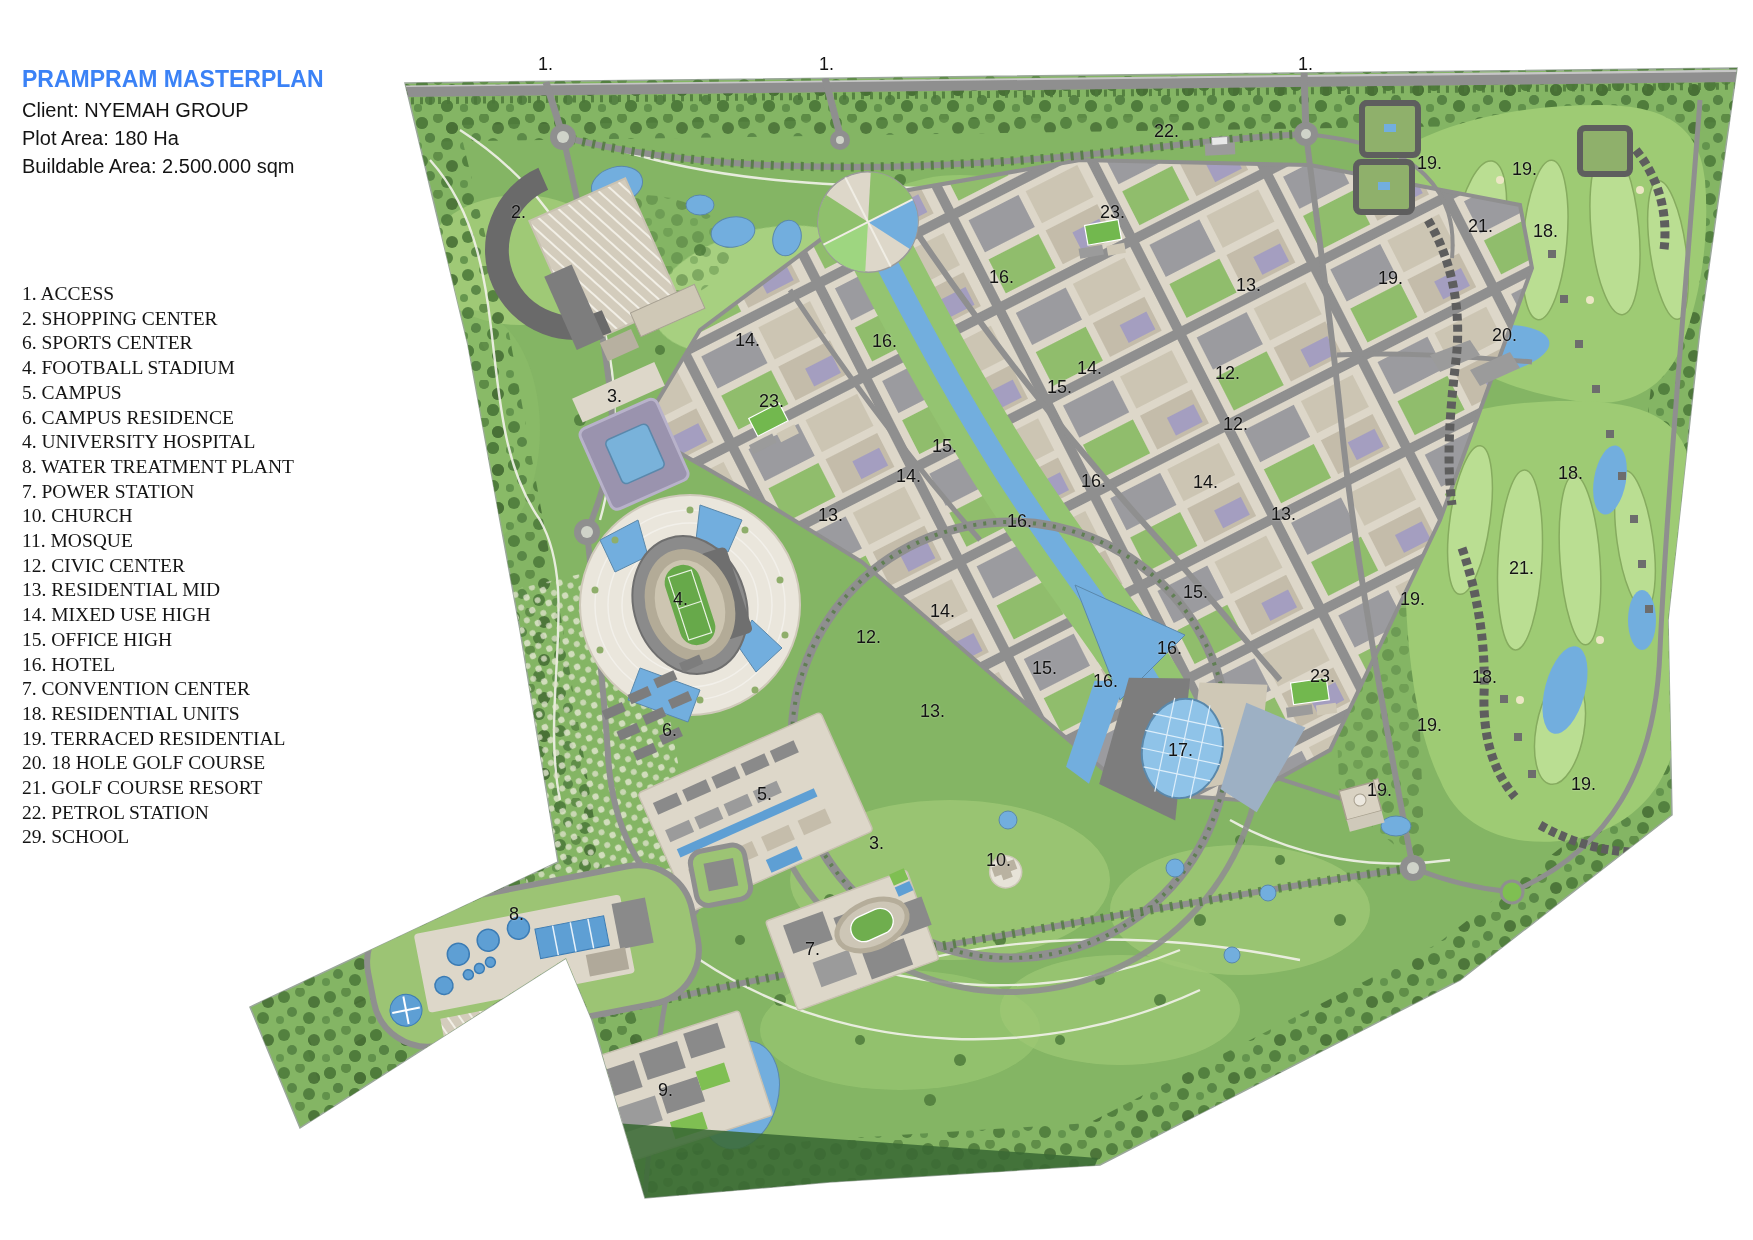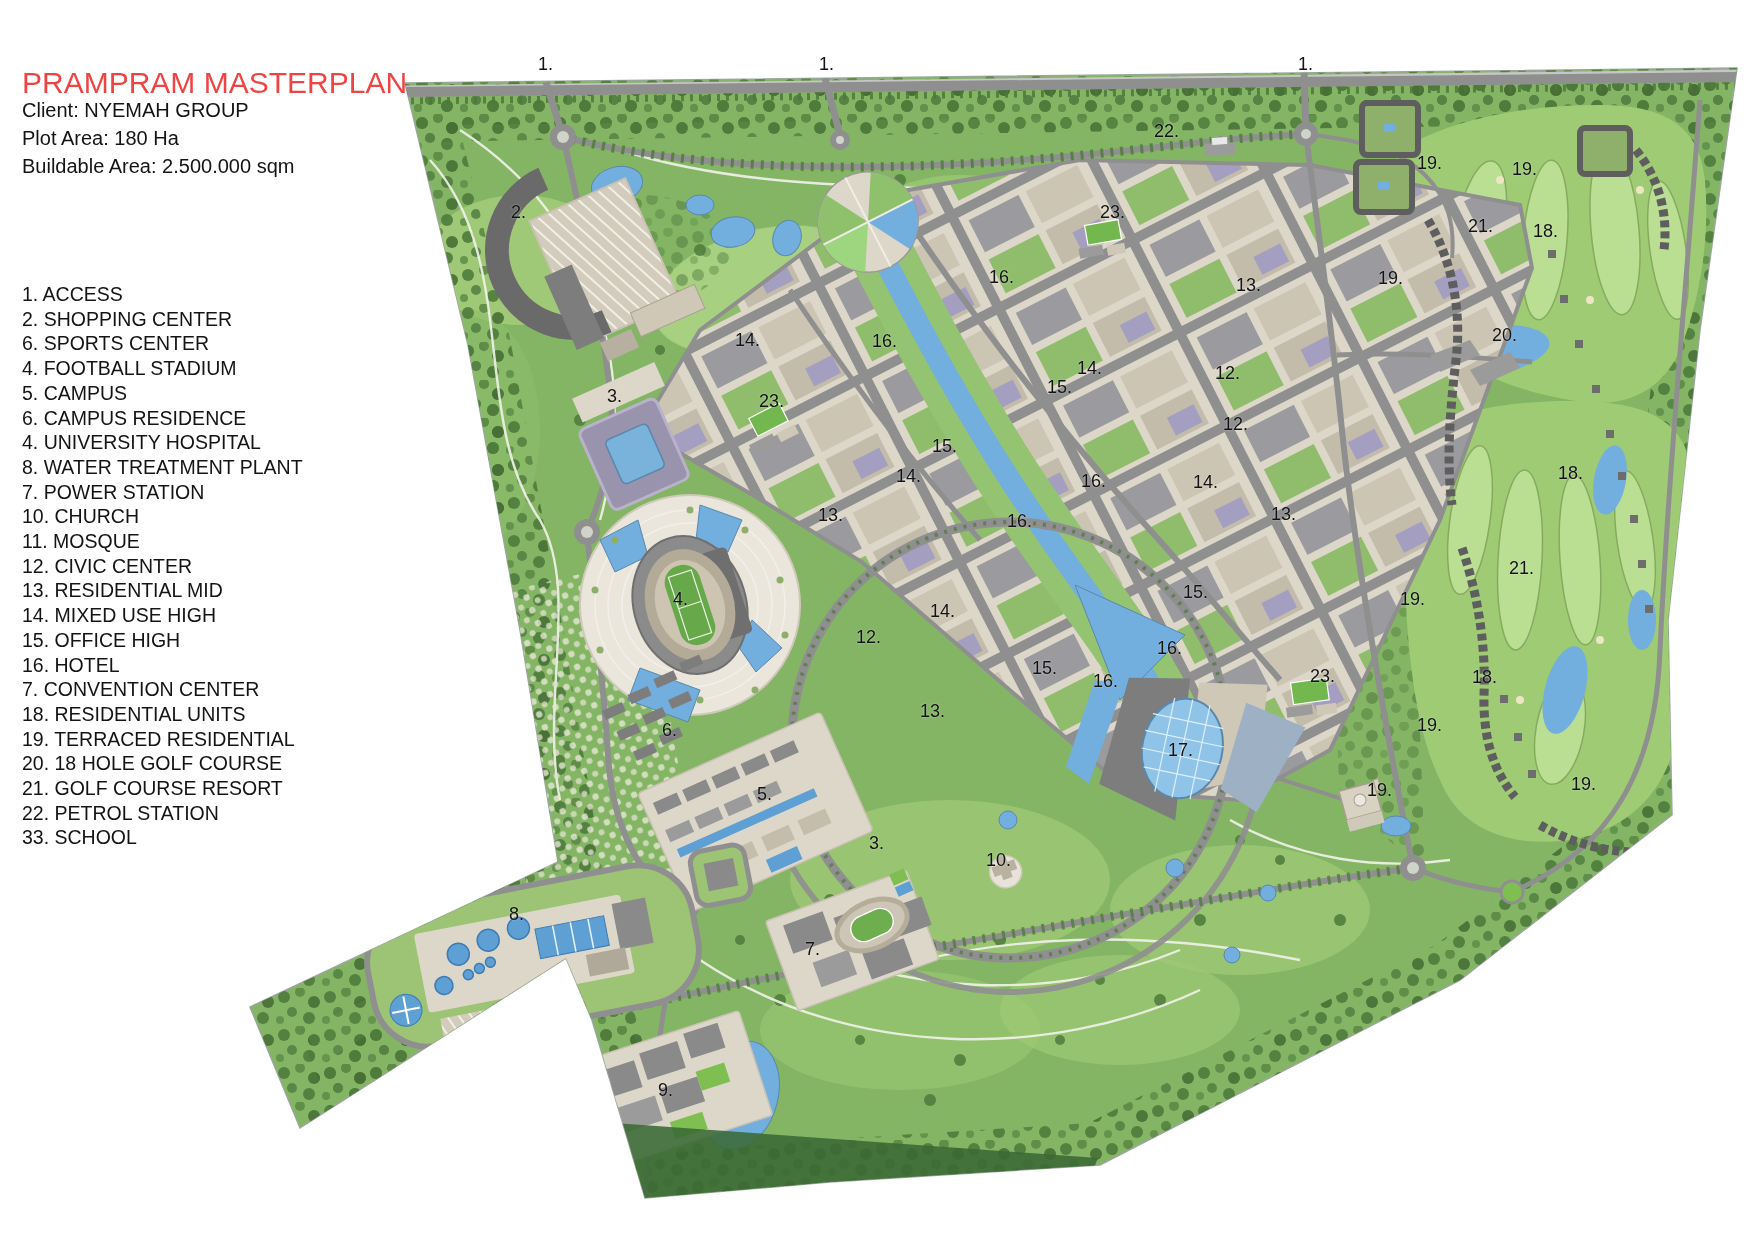--- a/index.html
+++ b/index.html
@@ -1,22 +1,22 @@
 <!DOCTYPE html>
 <html><head>
 <meta charset="utf-8">
 <style>
   html,body{margin:0;padding:0;background:#ffffff;}
   .page{position:relative;width:1753px;height:1240px;background:#ffffff;overflow:hidden;
         font-family:"Liberation Sans", sans-serif;color:#111;}
   .info-panel{position:absolute;left:22px;top:0;width:360px;z-index:5;}
-  .info-title{position:absolute;left:0;top:66px;font-size:30px;font-weight:normal;white-space:nowrap;margin:0;color:#ef4444;}
+  .info-title{position:absolute;left:0;top:66px;font-size:23px;font-weight:bold;white-space:nowrap;margin:0;color:#3b82f6;}
   .info-line{position:absolute;left:0;font-size:20px;white-space:nowrap;color:#141414;}
   .il0{top:99px}.il1{top:127px}.il2{top:155px}
-  .legend{position:absolute;left:22px;top:282px;margin:0;padding:0;list-style:none;z-index:5;}
+  .legend{position:absolute;left:22px;top:282px;margin:0;padding:0;list-style:none;z-index:5;font-family:Liberation Serif, serif;}
   .legend li{font-size:19.5px;line-height:24.7px;white-space:nowrap;color:#141414;}
   .map-area{position:absolute;left:0;top:0;width:1753px;height:1240px;}
   .map-area svg{position:absolute;left:0;top:0;}
   .label-layer{position:absolute;left:0;top:0;width:1753px;height:1240px;pointer-events:none;}
   .map-label{position:absolute;transform:translate(-40%,-55%);font-size:18px;color:#131313;
              text-shadow:0 0 2px rgba(255,255,255,.55);white-space:nowrap;}
 </style>
 </head>
 <body>
 
@@ -45,21 +45,21 @@
       <li>13. RESIDENTIAL MID</li>
       <li>14. MIXED USE HIGH</li>
       <li>15. OFFICE HIGH</li>
       <li>16. HOTEL</li>
       <li>7. CONVENTION CENTER</li>
       <li>18. RESIDENTIAL UNITS</li>
       <li>19. TERRACED RESIDENTIAL</li>
       <li>20. 18 HOLE GOLF COURSE</li>
       <li>21. GOLF COURSE RESORT</li>
       <li>22. PETROL STATION</li>
-      <li>33. SCHOOL</li>
+      <li>29. SCHOOL</li>
     </ul>
 
   <div class="map-area">
     <svg width="1753" height="1240" viewBox="0 0 1753 1240">
       <defs>
         <clipPath id="siteClip">
           <path d="M405,83 L1737,68 L1700,330 L1668,620 L1672,815 L1460,980 L1100,1165 L830,1182 L645,1198 L592,1020 L566,958 L300,1128 L250,1007 L558,862 L520,630 L468,345 Z"></path>
         </clipPath>
         <pattern id="forest" width="46" height="38" patternUnits="userSpaceOnUse">
           <circle cx="8" cy="9" r="6" fill="#4e7b3b"></circle>

